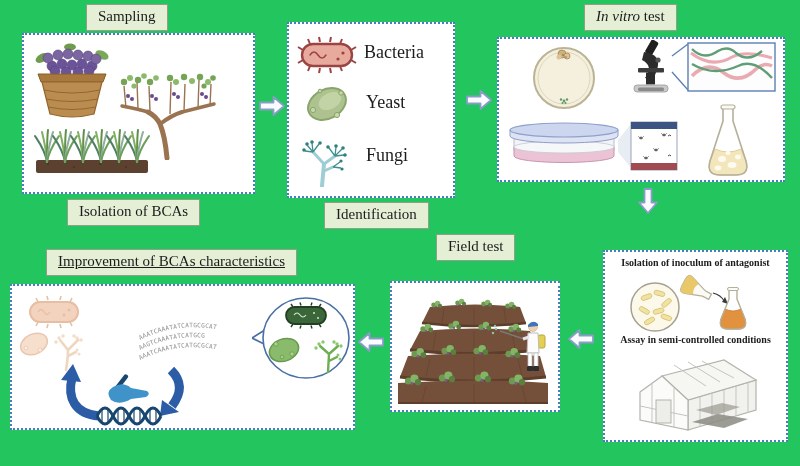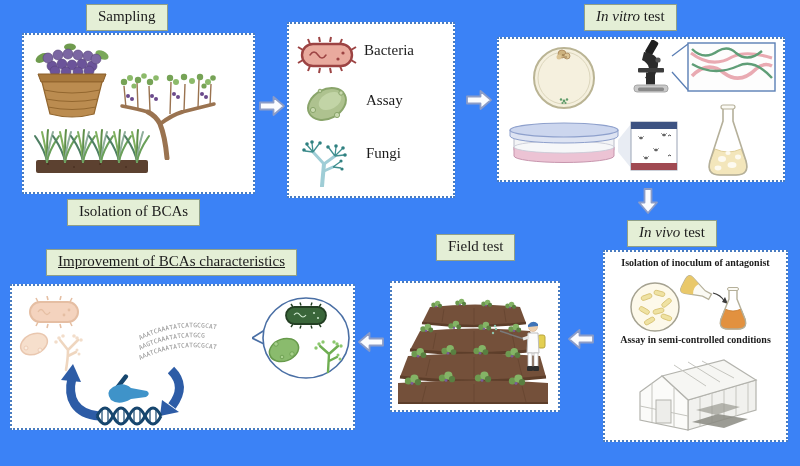--- a/index.html
+++ b/index.html
@@ -1,27 +1,27 @@
 <!DOCTYPE html>
 <html><head>
 <meta charset="utf-8">
 <style>
   * { margin:0; padding:0; box-sizing:border-box; }
   html,body { width:800px; height:466px; background:#ffffff; }
   body { font-family:"Liberation Serif", serif; color:#1c1c1c; }
-  #canvas { position:relative; width:800px; height:466px; background:#3b82f6; overflow:hidden; }
+  #canvas { position:relative; width:800px; height:466px; background:#22c55e; overflow:hidden; }
 
   .box { position:absolute; border:2px dotted #4a7dc0; background:#fff; }
 
   .label { position:absolute; background:#e4efd6; border:1px solid #90a087;
            padding:2px 11px 3px; font-size:15px; line-height:1.3;
            white-space:nowrap; color:#1c1c1c; }
   .label .it { font-style:italic; }
 
-  .item-label { position:absolute; font-size:15px; color:#1c1c1c; white-space:nowrap; }
+  .item-label { position:absolute; font-size:18px; color:#1c1c1c; white-space:nowrap; }
 
   .cap { position:absolute; left:603px; width:185px; text-align:center;
          font-size:10px; font-weight:bold; color:#1c1c1c; }
 
   svg.ill, svg.arrow { position:absolute; display:block; }
 
   .seq-text { font-family:"DejaVu Sans Mono", monospace; font-size:6.2px;
               fill:#8f8f8f; letter-spacing:0.2px; }
 </style>
 </head>
@@ -151,21 +151,21 @@
   <span class="item-label" style="left:364px; top:42px;">Bacteria</span>
 
   <svg class="ill" style="left:303px; top:82px;" width="48" height="44" viewBox="0 0 48 44">
     <ellipse cx="24" cy="22" rx="20" ry="14.5" transform="rotate(-28 24 22)" fill="#aec28f" stroke="#8aa56b" stroke-width="2"></ellipse>
     <ellipse cx="27" cy="19" rx="12" ry="8" transform="rotate(-28 27 19)" fill="#c2d4a6"></ellipse>
     <circle cx="10" cy="28" r="2.6" fill="#c8d8ae" stroke="#8aa56b" stroke-width="1"></circle>
     <circle cx="34" cy="33" r="2.6" fill="#c8d8ae" stroke="#8aa56b" stroke-width="1"></circle>
     <circle cx="38" cy="11" r="2.2" fill="#c8d8ae" stroke="#8aa56b" stroke-width="1"></circle>
     <circle cx="17" cy="9" r="1.8" fill="#c8d8ae" stroke="#8aa56b" stroke-width="1"></circle>
   </svg>
-  <span class="item-label" style="left:366px; top:92px;">Assay</span>
+  <span class="item-label" style="left:366px; top:92px;">Yeast</span>
 
   <svg class="ill" style="left:300px; top:131px;" width="50" height="56" viewBox="0 0 50 56">
     <path d="M22 55 L24 33" stroke="#9fcdd6" stroke-width="4" fill="none" stroke-linecap="round"></path>
     <path d="M24 33 L13 21 M24 33 L35 25 M24 40 L33 36" stroke="#9fcdd6" stroke-width="3" fill="none" stroke-linecap="round"></path>
     <g stroke="#3f8f8f" stroke-width="1.3" fill="none">
       <path d="M13 21 L7 14 M13 21 L12 12 M13 21 L19 13 M13 21 L5 20"></path>
       <path d="M35 25 L29 17 M35 25 L36 16 M35 25 L42 18 M35 25 L44 24"></path>
       <path d="M33 36 L40 31 M33 36 L41 37"></path>
     </g>
     <g fill="#2f8080">
@@ -176,20 +176,23 @@
       <circle cx="28" cy="16" r="1.8"></circle>
         <circle cx="36" cy="15" r="1.8"></circle>
         <circle cx="43" cy="17" r="1.8"></circle>
         <circle cx="45" cy="24" r="1.8"></circle>
       <circle cx="41" cy="30" r="1.6"></circle>
         <circle cx="42" cy="38" r="1.6"></circle>
     </g>
   </svg>
   <span class="item-label" style="left:366px; top:145px;">Fungi</span>
 
+  <div class="label" style="left:324px; top:202px;">
+    <span>Identification</span>
+  </div>
 
   <svg class="arrow" style="left:464px; top:88px;" width="30" height="24" viewBox="0 0 30 24">
     <path d="M3 8.5 L16.5 8.5 L16.5 3 L27 12 L16.5 21 L16.5 15.5 L3 15.5 Z" fill="#fbfcff" stroke="#8b9cc8" stroke-width="1.8" stroke-linejoin="round"></path>
   </svg>
 
   <div class="label" style="left:584px; top:4px;">
     <span class="it">In vitro</span><span> test</span>
   </div>
 
   <div class="box" style="left:497px; top:37px; width:288px; height:145px;"></div>
@@ -280,23 +283,20 @@
         <ellipse cx="26" cy="50" rx="2.6" ry="2"></ellipse>
       </g>
     <path d="M21 4 L31 4 L31 18 L44 58 Q48 72 34 72 L18 72 Q4 72 8 58 L21 18 Z" fill="none" stroke="#b5b09a" stroke-width="1.6"></path>
     <rect x="19" y="2" width="14" height="4" rx="2" fill="#fbfaf4" stroke="#b5b09a" stroke-width="1.2"></rect>
   </svg>
 
   <svg class="arrow" style="left:636px; top:186px;" width="24" height="30" viewBox="0 0 24 30">
     <path d="M8.5 3 L8.5 16.5 L3 16.5 L12 27 L21 16.5 L15.5 16.5 L15.5 3 Z" fill="#fbfcff" stroke="#8b9cc8" stroke-width="1.8" stroke-linejoin="round"></path>
   </svg>
 
-  <div class="label" style="left:627px; top:220px;">
-    <span class="it">In vivo</span><span> test</span>
-  </div>
 
   <div class="box" style="left:603px; top:250px; width:185px; height:192px;"></div>
 
   <div class="cap" style="top:257px;">Isolation of inoculum of antagonist</div>
 
   <svg class="ill" style="left:627px; top:271px;" width="135" height="62" viewBox="0 0 135 62">
     <circle cx="28" cy="36" r="24" fill="#fdf9ea" stroke="#a5a291" stroke-width="1.5"></circle>
     <g fill="#efe2a2" stroke="#d6c070" stroke-width="0.8">
       <rect x="14" y="24" width="11" height="4.5" rx="2.2" transform="rotate(-20 19 26)"></rect>
       <rect x="27" y="20" width="11" height="4.5" rx="2.2" transform="rotate(15 32 22)"></rect>

